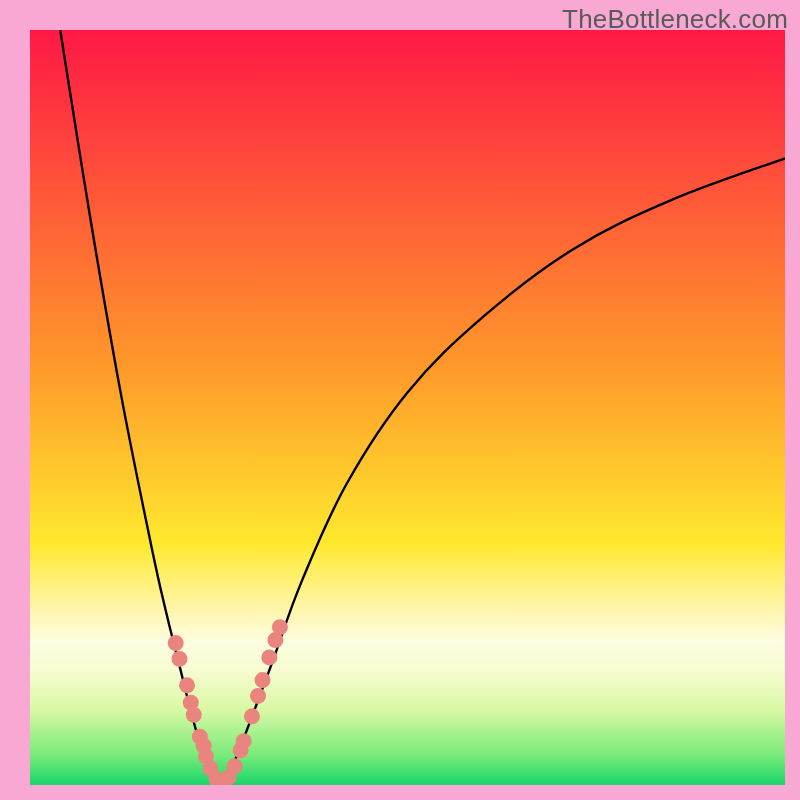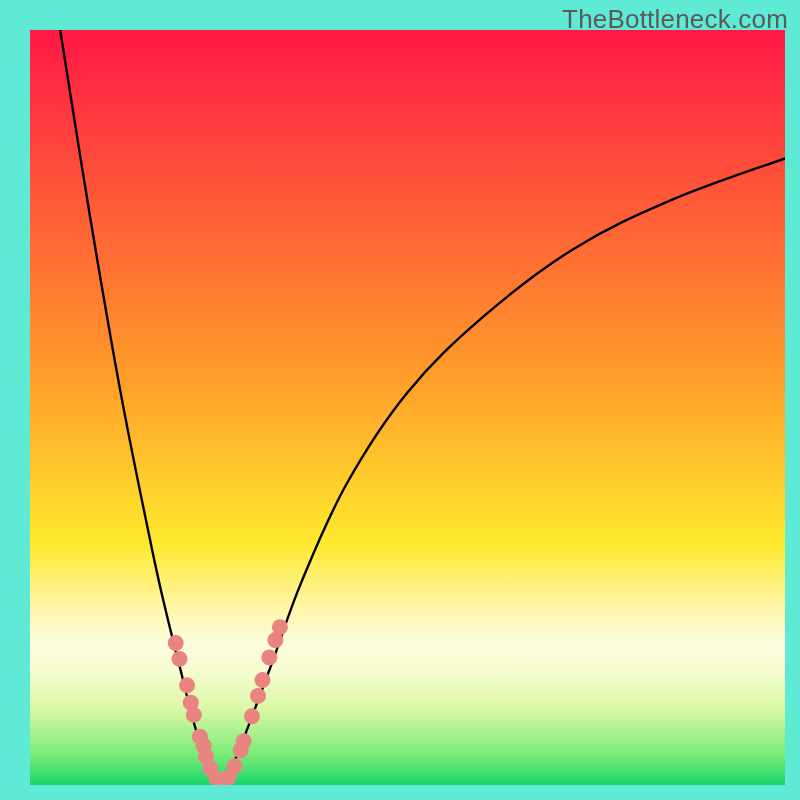--- a/index.html
+++ b/index.html
@@ -9,21 +9,21 @@
     height: 800px;
     background: #000;
     overflow: hidden;
   }
   .frame {
     position: absolute;
     left: 0;
     top: 0;
     width: 800px;
     height: 800px;
-    background: #5eead4;
+    background: #f9a8d4;
   }
   .plot-area {
     position: absolute;
     left: 30px;
     top: 30px;
     width: 755px;
     height: 755px;
     overflow: hidden;
   }
   .gradient {

